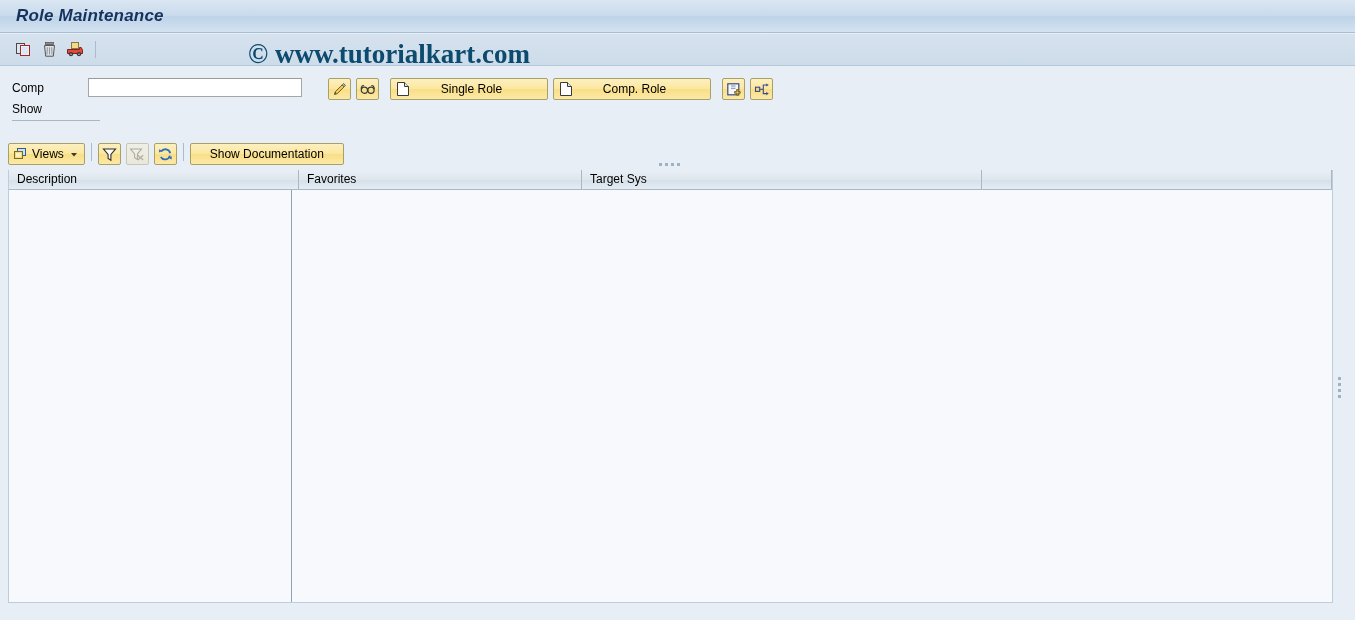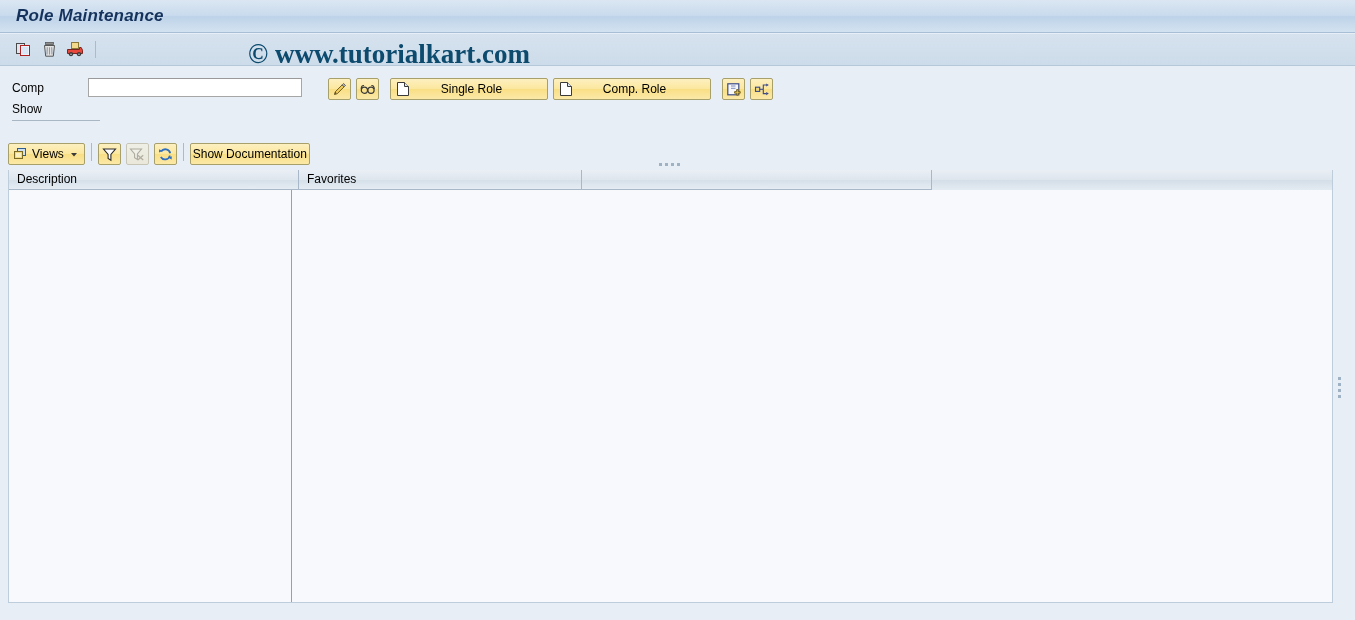--- a/index.html
+++ b/index.html
@@ -382,38 +382,39 @@
       <svg width="15" height="15" viewBox="0 0 15 15">
         <path d="M12.2 6.2 A5 5 0 0 0 3.1 4.6" fill="none" stroke="#2f6fc0" stroke-width="1.8"></path>
         <path d="M2.8 10.0 A5 5 0 0 0 11.9 8.6" fill="none" stroke="#2f6fc0" stroke-width="1.8"></path>
         <path d="M1.2 2.2 L4.4 4.0 L1.0 5.6 Z" fill="#2f6fc0"></path>
         <path d="M13.6 12.6 L10.4 10.8 L13.8 9.2 Z" fill="#2f6fc0"></path>
       </svg>
     </div>
 
     <div class="vsep"></div>
 
-    <div class="ybtn" style="width:120px; height:22px;">
+    <div class="ybtn" style="width:154px; height:22px;">
       <span>Show Documentation</span>
     </div>
   </div>
 
   <div class="hsplit">
     <div class="dots">
       <i></i>
         <i></i>
         <i></i>
         <i></i>
     </div>
   </div>
 
   <div class="tablewrap">
     <div class="thead">
       <div class="th c2">Description</div>
       <div class="th c1">Favorites</div>
+      <div class="th c3">Target Sys</div>
       <div class="th c4"></div>
     </div>
     <div class="tbody">
       <div class="coldiv" style="left:282px;"></div>
     </div>
   </div>
 
   <div class="vsplit">
     <div class="vdots">
       <i></i>

